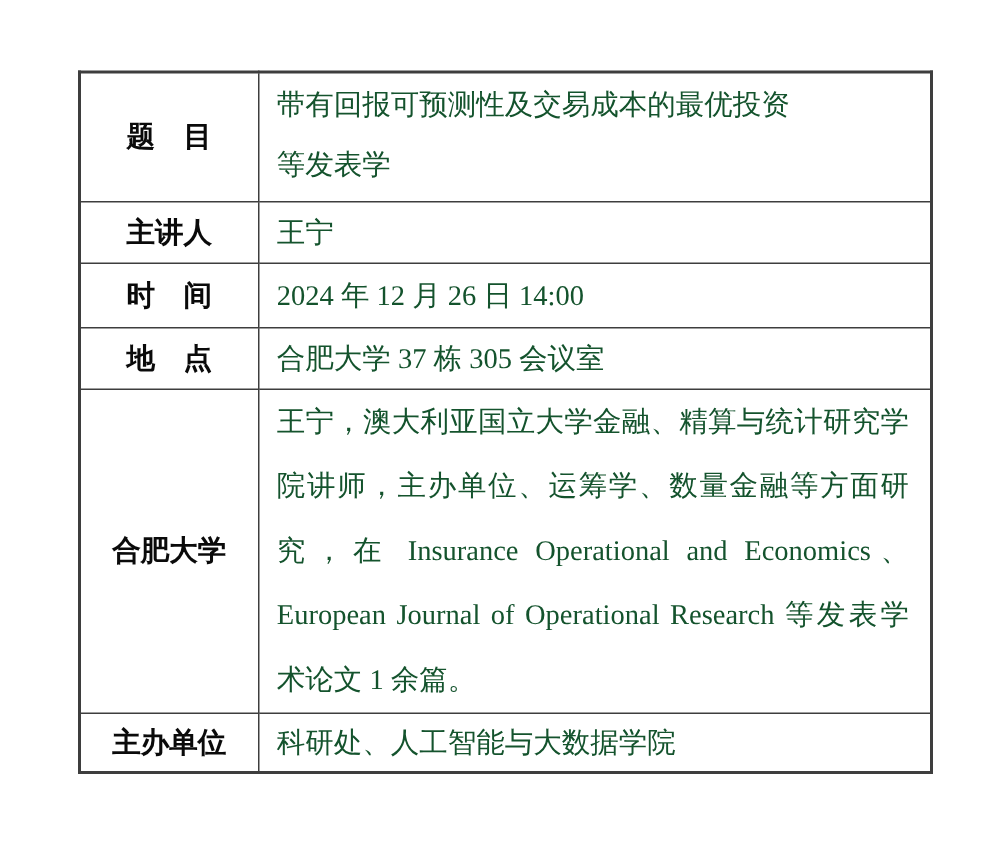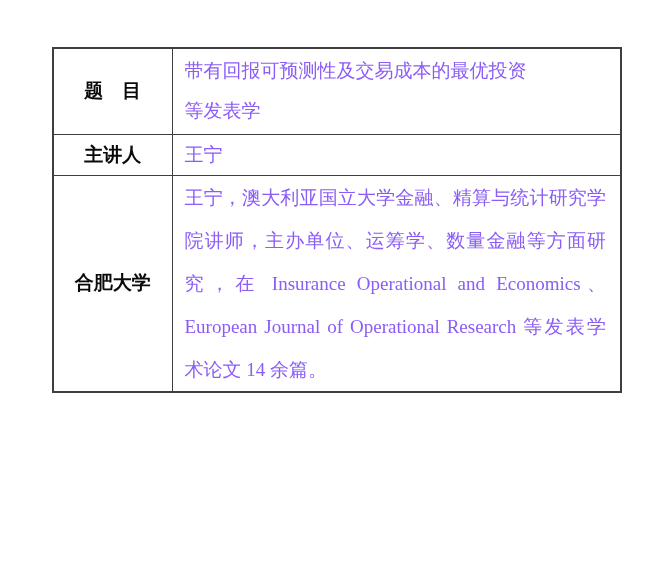--- a/index.html
+++ b/index.html
@@ -36,21 +36,21 @@
     font-family: Liberation Mono, monospace;
     font-weight: bold;
     font-size: 19px;
     color: #0a0a0a;
     padding: 0 2px;
   }
   td.content-cell {
     vertical-align: middle;
     font-size: 19px;
     padding: 0 14px 0 12px;
-    color: #8b5cf6;
+    color: #14532d;
   }
   .line {
     white-space: normal;
   }
   tr.r-title  { height: 86px; }
   tr.r-speaker{ height: 41px; padding-left: 11px; }
   tr.r-time   { height: 43px; }
   tr.r-place  { height: 41px; }
   tr.r-bio    { height: 214px; }
   tr.r-org    { height: 40px; }
@@ -80,28 +80,46 @@
       </td>
     </tr>
 
     <tr class="r-speaker">
       <td class="label-cell">主讲人</td>
       <td class="content-cell">
         <div class="line">王宁</div>
       </td>
     </tr>
 
+    <tr class="r-time">
+      <td class="label-cell">时　间</td>
+      <td class="content-cell">
+        <div class="line">2024 年 12 月 26 日 14:00</div>
+      </td>
+    </tr>
 
+    <tr class="r-place">
+      <td class="label-cell">地　点</td>
+      <td class="content-cell">
+        <div class="line">合肥大学 37 栋 305 会议室</div>
+      </td>
+    </tr>
 
     <tr class="r-bio">
       <td class="label-cell">合肥大学</td>
       <td class="content-cell">
         <div class="line justify">王宁，澳大利亚国立大学金融、精算与统计研究学</div>
         <div class="line justify">院讲师，主办单位、运筹学、数量金融等方面研</div>
         <div class="line justify">究，在 Insurance Operational and Economics、</div>
         <div class="line justify">European Journal of Operational Research 等发表学</div>
-        <div class="line">术论文 14 余篇。</div>
+        <div class="line">术论文 1 余篇。</div>
       </td>
     </tr>
 
+    <tr class="r-org">
+      <td class="label-cell">主办单位</td>
+      <td class="content-cell">
+        <div class="line">科研处、人工智能与大数据学院</div>
+      </td>
+    </tr>
   </tbody>
     </table>
 </div>
 
 </body></html>

